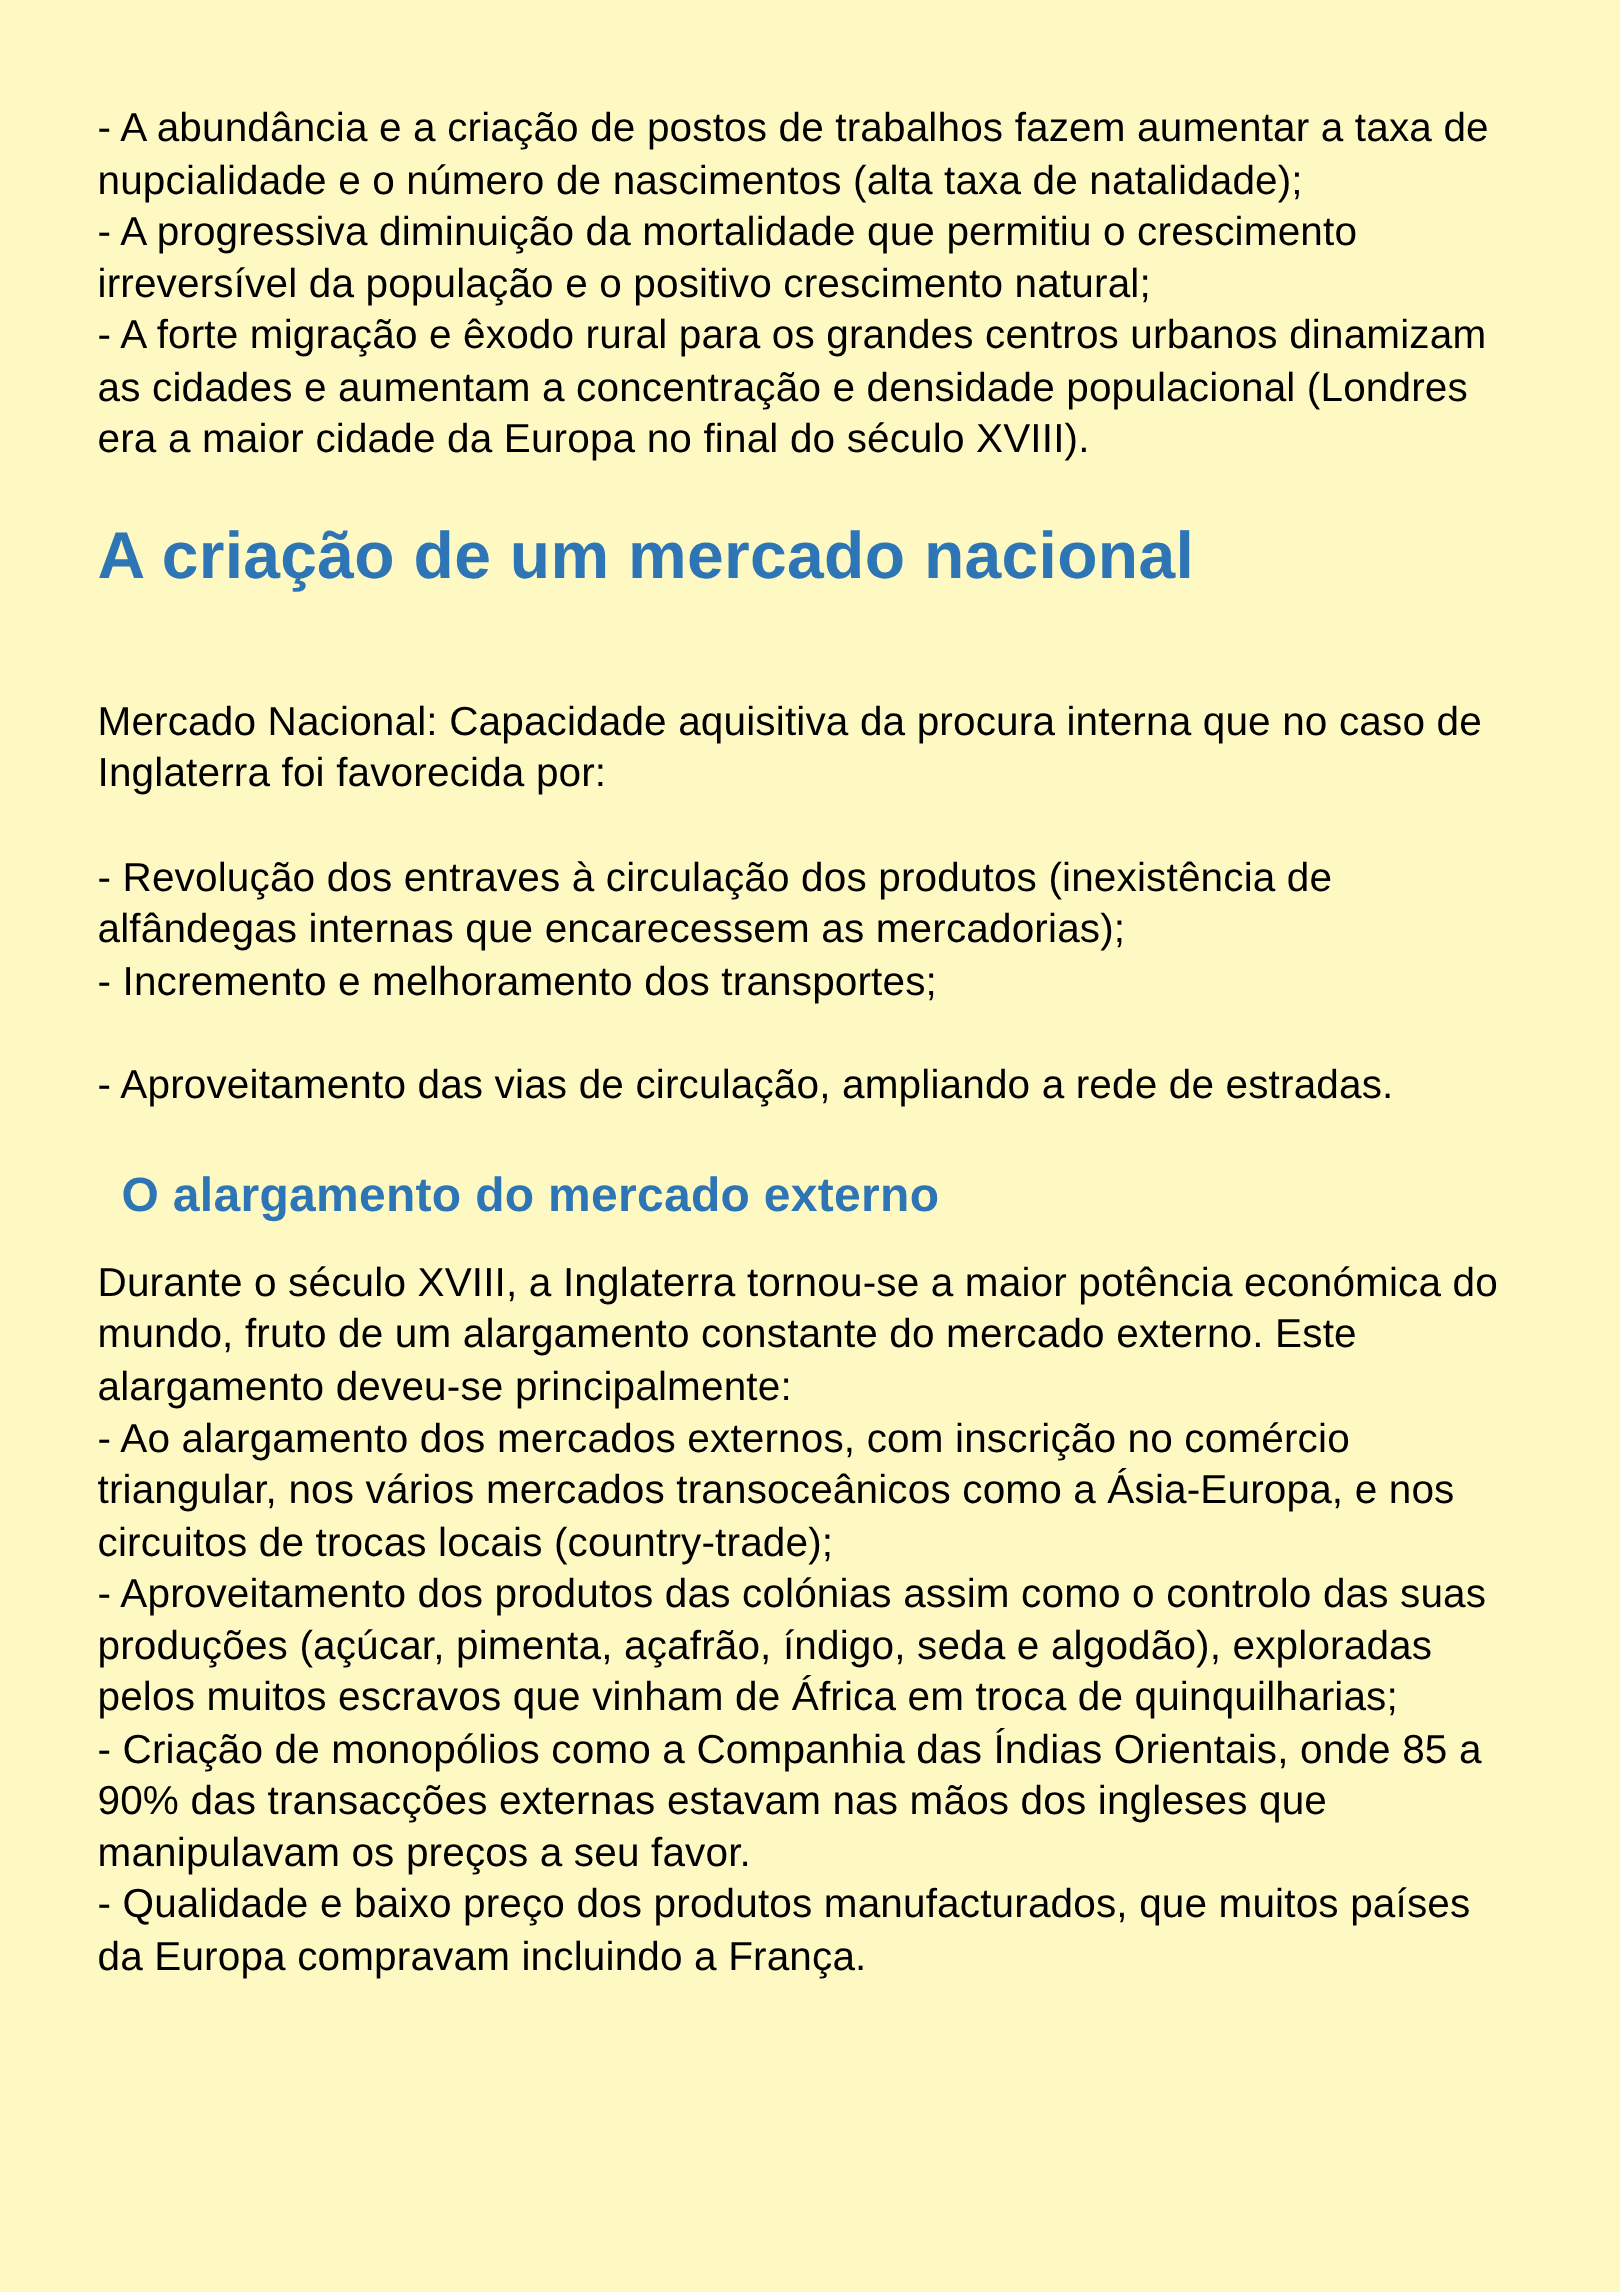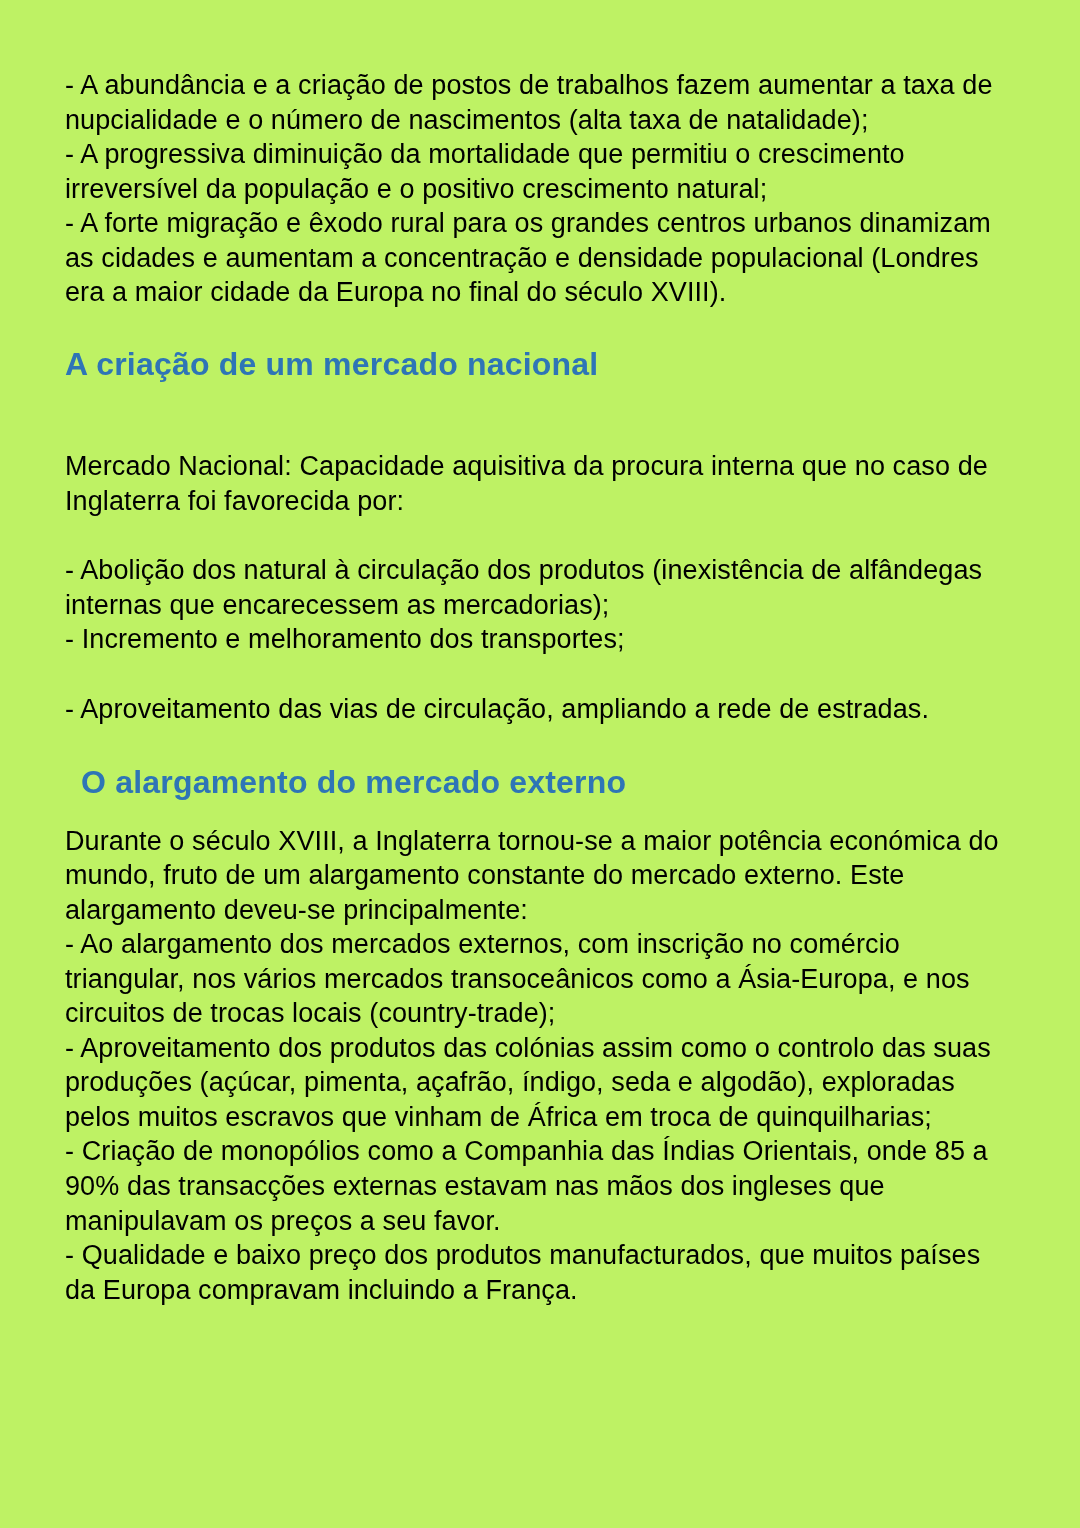--- a/index.html
+++ b/index.html
@@ -5,40 +5,40 @@
   html, body {
     margin: 0;
     padding: 0;
     background: #ffffff;
   }
   .page {
     position: relative;
     width: 1080px;
     height: 1528px;
     margin: 0 auto;
-    background: #bef264;
+    background: #fef9c3;
     box-sizing: border-box;
     padding: 68px 62px 0 65px;
     font-family: "Liberation Sans", "DejaVu Sans", sans-serif;
     color: #000000;
     overflow: hidden;
   }
   .body-text {
     font-size: 27px;
     line-height: 1.28;
     margin: 0 0 35px 0;
     white-space: pre-line;
     letter-spacing: 0.1px;
   }
   .body-text .lead-bold {
     font-weight: normal;
   }
   h1.doc-heading-1 {
     color: #2E75B6;
-    font-size: 32px;
+    font-size: 44px;
     line-height: 1.2;
     font-weight: bold;
     margin: 6px 0 66px 0;
     letter-spacing: 0.2px;
   }
   h2.doc-heading-2 {
     color: #2E75B6;
     font-size: 32px;
     line-height: 1.25;
     font-weight: bold;
@@ -56,21 +56,21 @@
 
   <p class="body-text"> - A abundância e a criação de postos de trabalhos fazem aumentar a taxa de nupcialidade e o número de nascimentos (alta taxa de natalidade);
 - A progressiva diminuição da mortalidade que permitiu o crescimento irreversível da população e o positivo crescimento natural;
 - A forte migração e êxodo rural para os grandes centros urbanos dinamizam as cidades e aumentam a concentração e densidade populacional (Londres era a maior cidade da Europa no final do século XVIII).</p>
 
   <h1 class="doc-heading-1">A criação de um mercado nacional</h1>
 
   <p class="body-text"><span class="lead-bold">Mercado Nacional</span><span>: Capacidade aquisitiva da procura interna que no caso de Inglaterra foi favorecida por:</span></p>
 
 
-  <p class="body-text">- Abolição dos natural à circulação dos produtos (inexistência de alfândegas internas que encarecessem as mercadorias);
+  <p class="body-text">- Revolução dos entraves à circulação dos produtos (inexistência de alfândegas internas que encarecessem as mercadorias);
 - Incremento e melhoramento dos transportes;</p>
 
   <p class="body-text tight">- Aproveitamento das vias de circulação, ampliando a rede de estradas.</p>
 
   <h2 class="doc-heading-2">O alargamento do mercado externo</h2>
 
   <p class="body-text">Durante o século XVIII, a Inglaterra tornou-se a maior potência económica do mundo, fruto de um alargamento constante do mercado externo. Este alargamento deveu-se principalmente:
 - Ao alargamento dos mercados externos, com inscrição no comércio triangular, nos vários mercados transoceânicos como a Ásia-Europa, e nos circuitos de trocas locais (country-trade);
 - Aproveitamento dos produtos das colónias assim como o controlo das suas produções (açúcar, pimenta, açafrão, índigo, seda e algodão), exploradas pelos muitos escravos que vinham de África em troca de quinquilharias;
 - Criação de monopólios como a Companhia das Índias Orientais, onde 85 a 90% das transacções externas estavam nas mãos dos ingleses que manipulavam os preços a seu favor.

